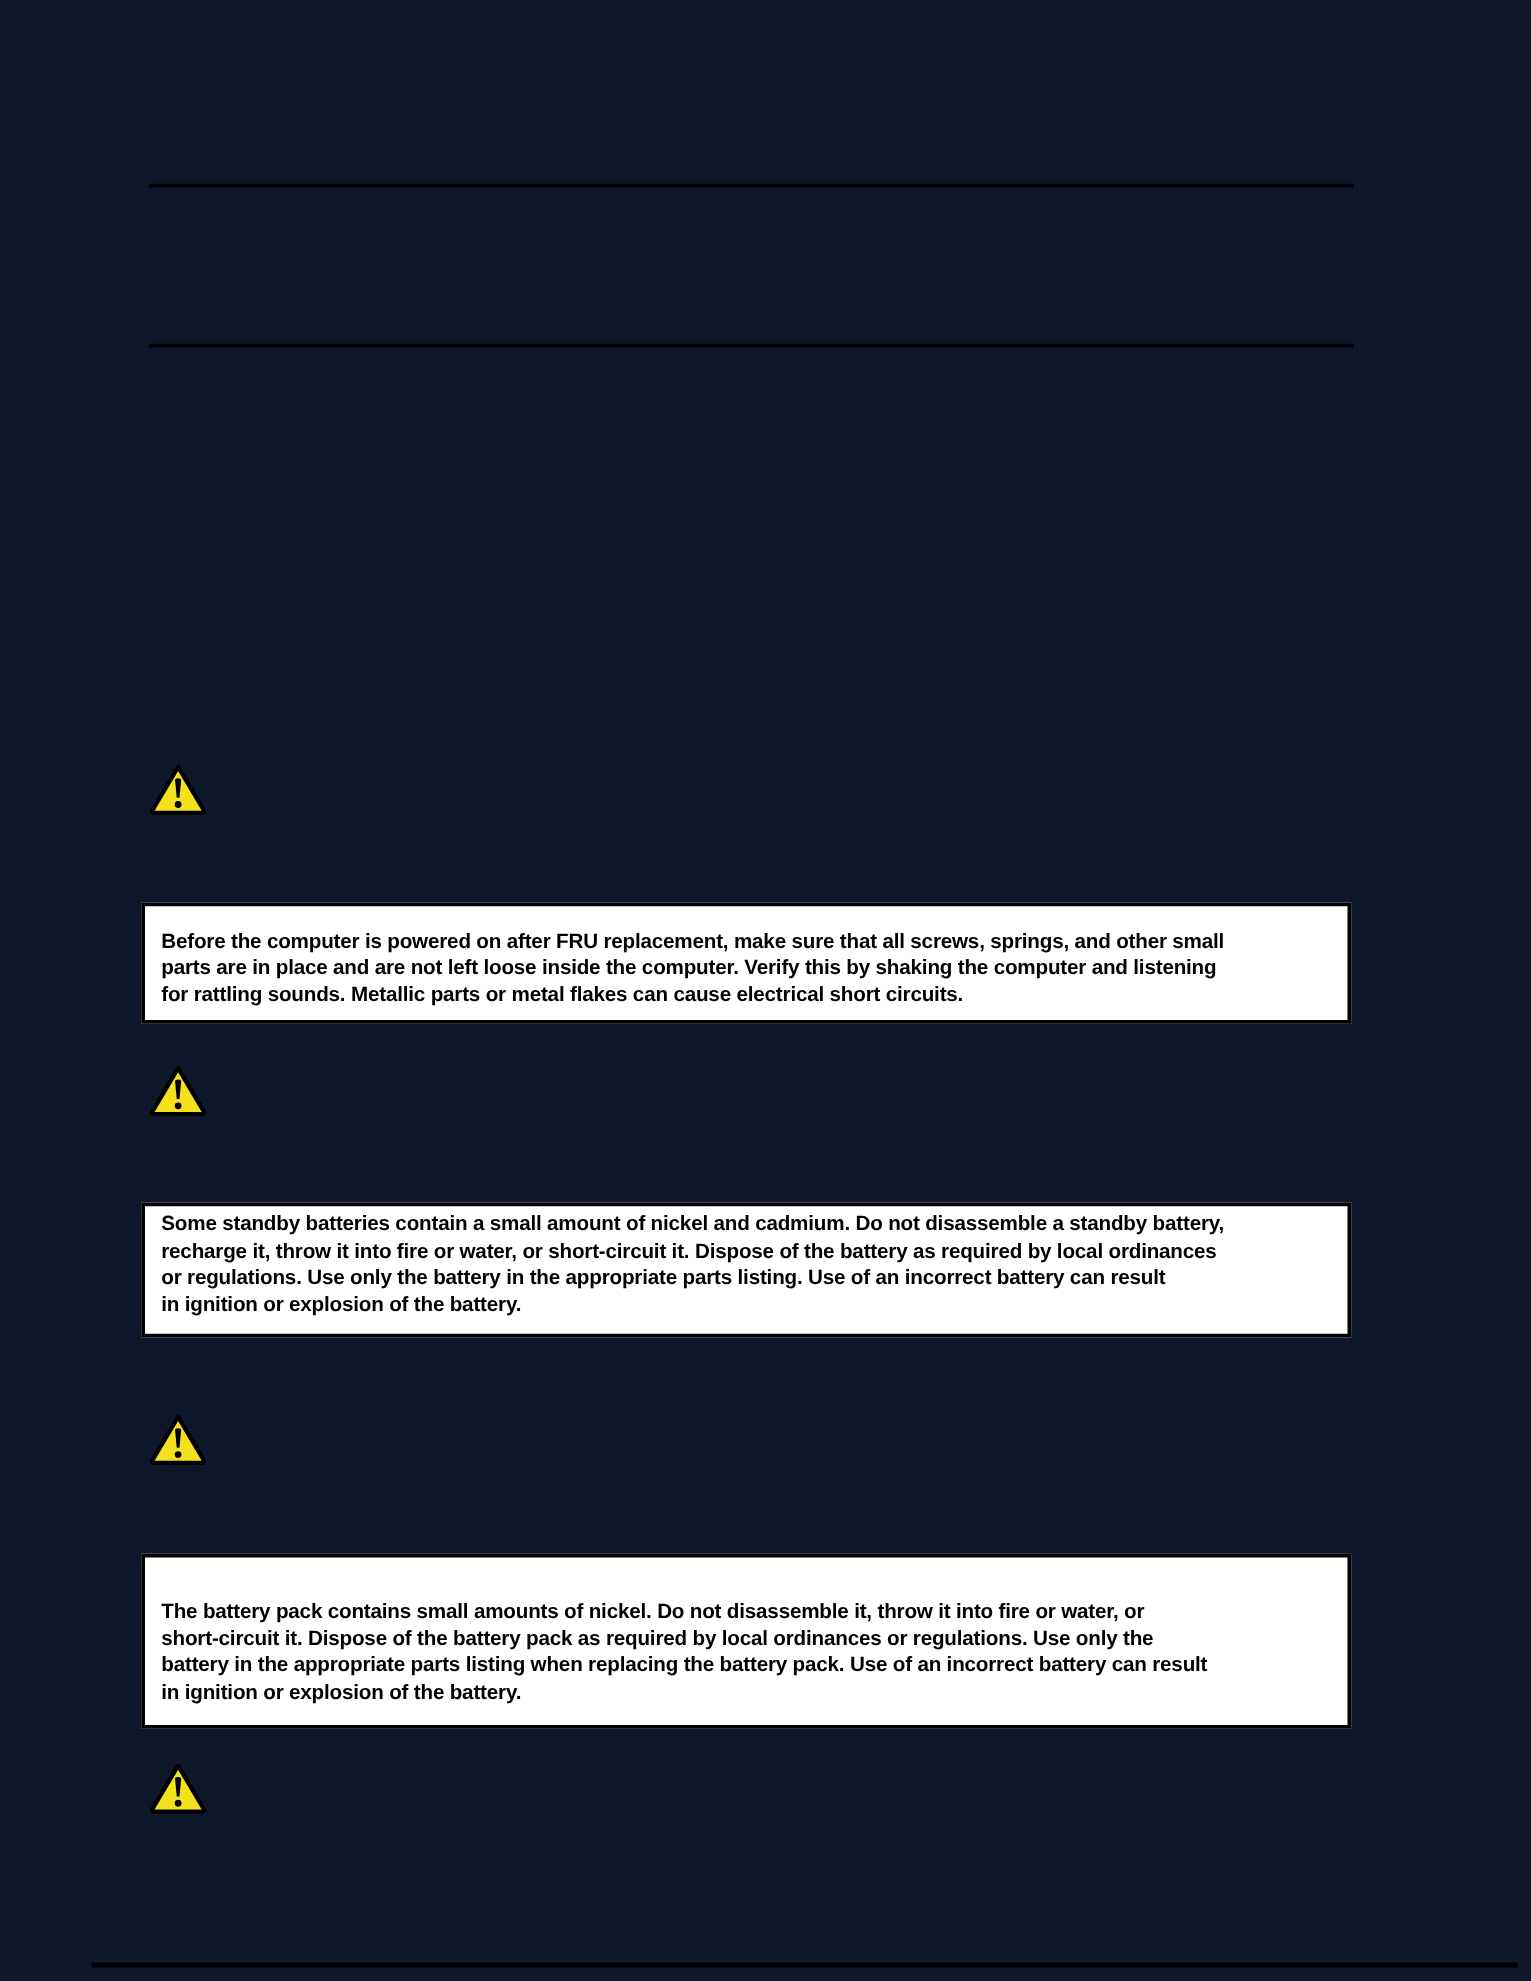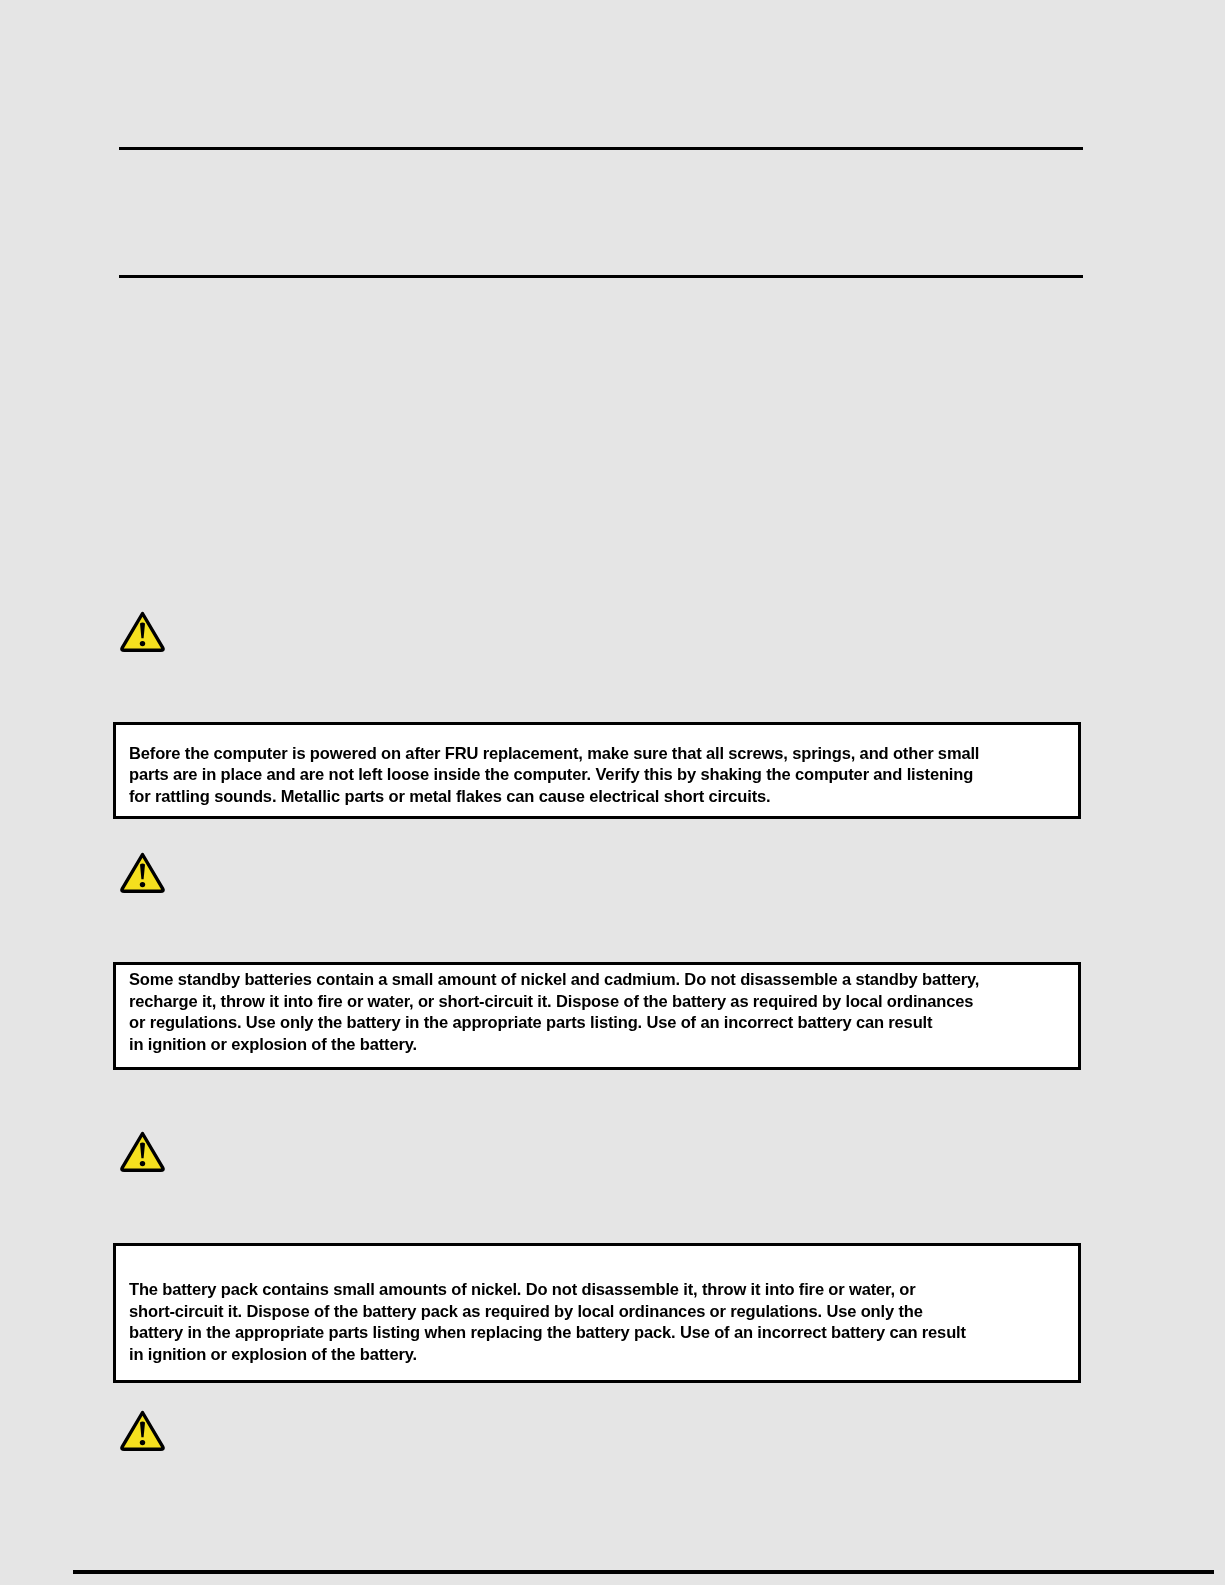--- a/index.html
+++ b/index.html
@@ -4,21 +4,21 @@
 <style>
   * { margin: 0; padding: 0; box-sizing: border-box; }
   html, body { background: #ffffff; }
   body {
     width: 1225px; height: 1585px;
     position: relative;
     font-family: "Liberation Sans", sans-serif;
   }
   .page {
     position: absolute; inset: 0;
-    background: #e5e5e5;
+    background: #0f172a;
     overflow: hidden;
   }
   .rule { position: absolute; background: #000000; }
   #rule-header-top    { left: 119px; top: 147px;  width: 964px;  height: 3px; }
   #rule-header-bottom { left: 119px; top: 275px;  width: 964px;  height: 3px; }
   #rule-footer        { left: 73px;  top: 1570px; width: 1141px; height: 4px; }
 
   .warning-icon {
     position: absolute;
     left: 119px;

